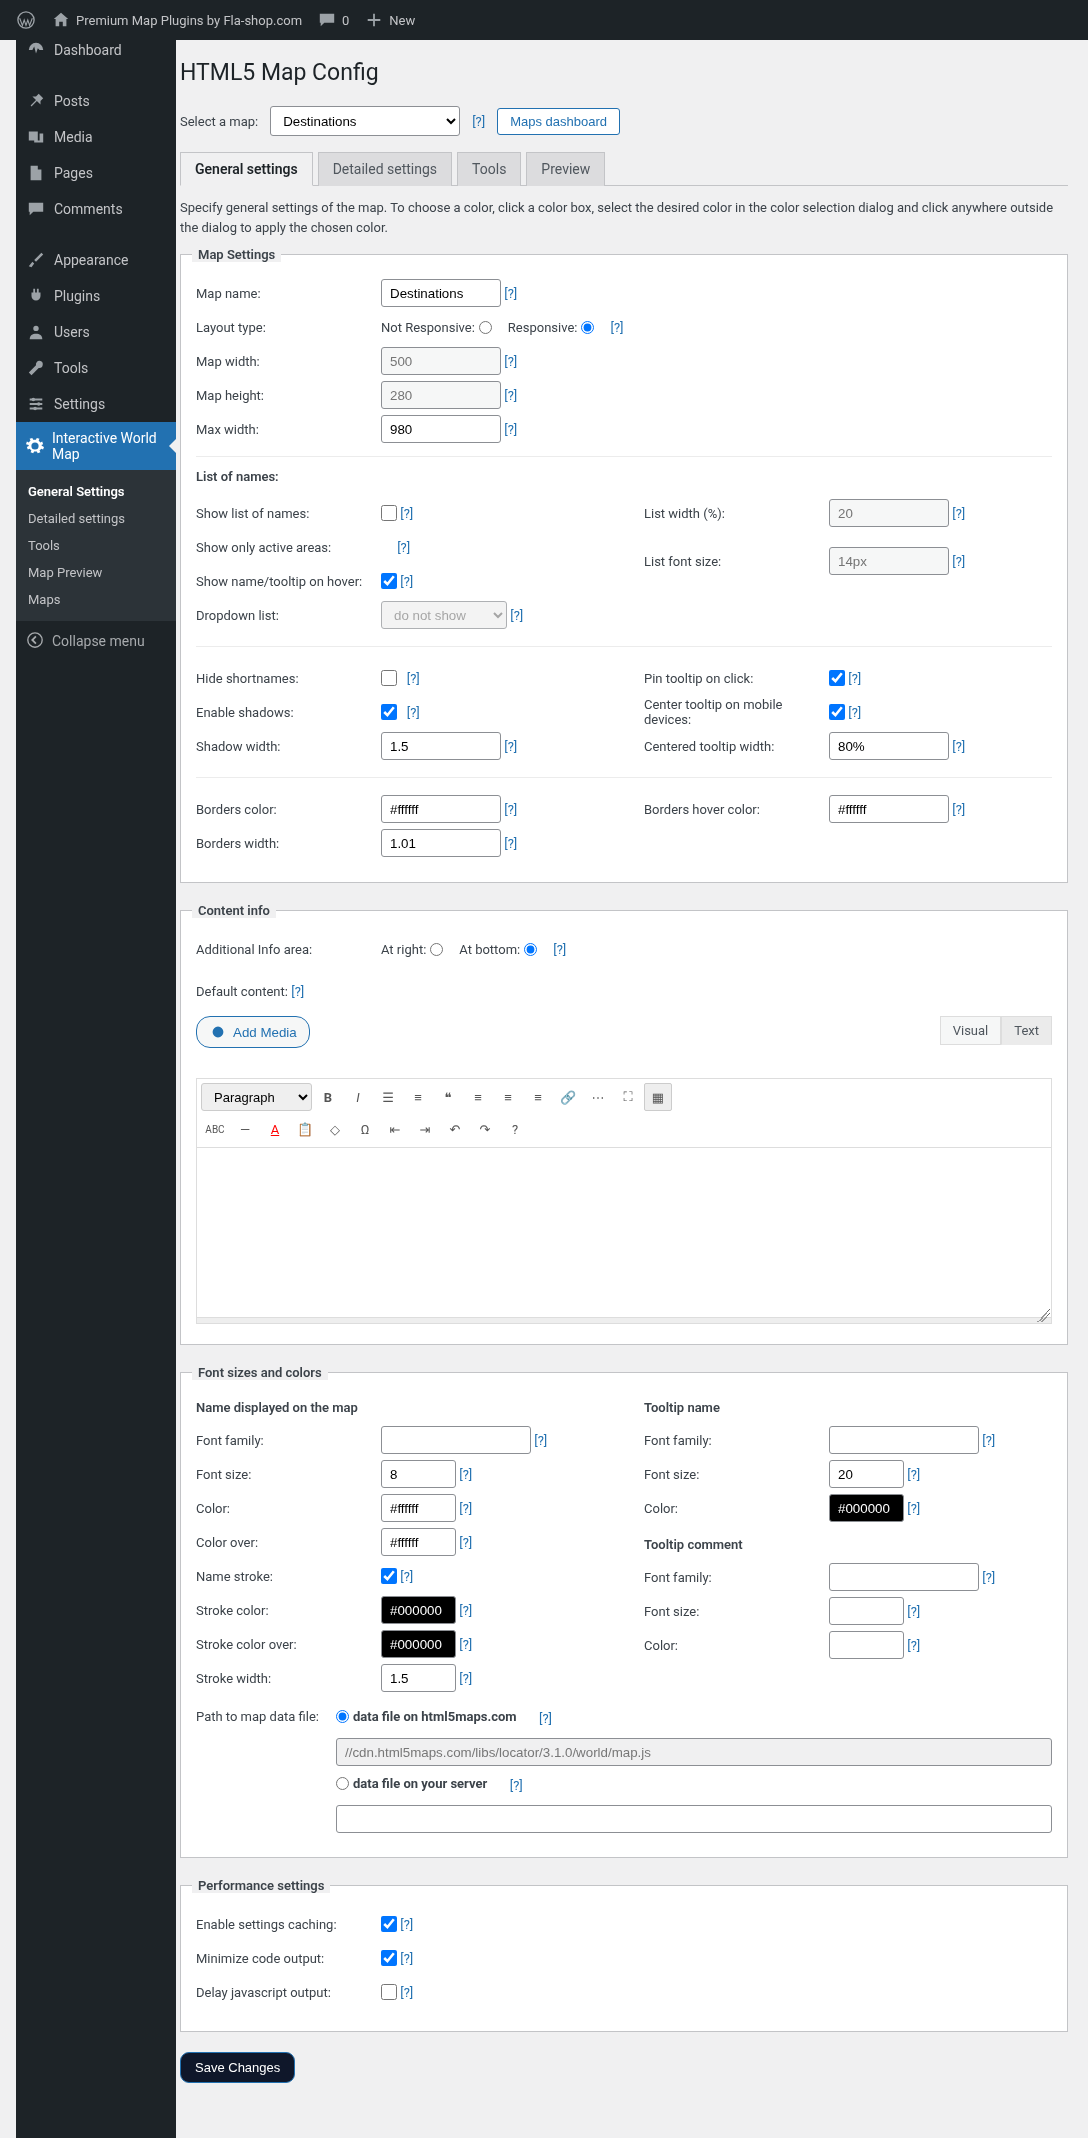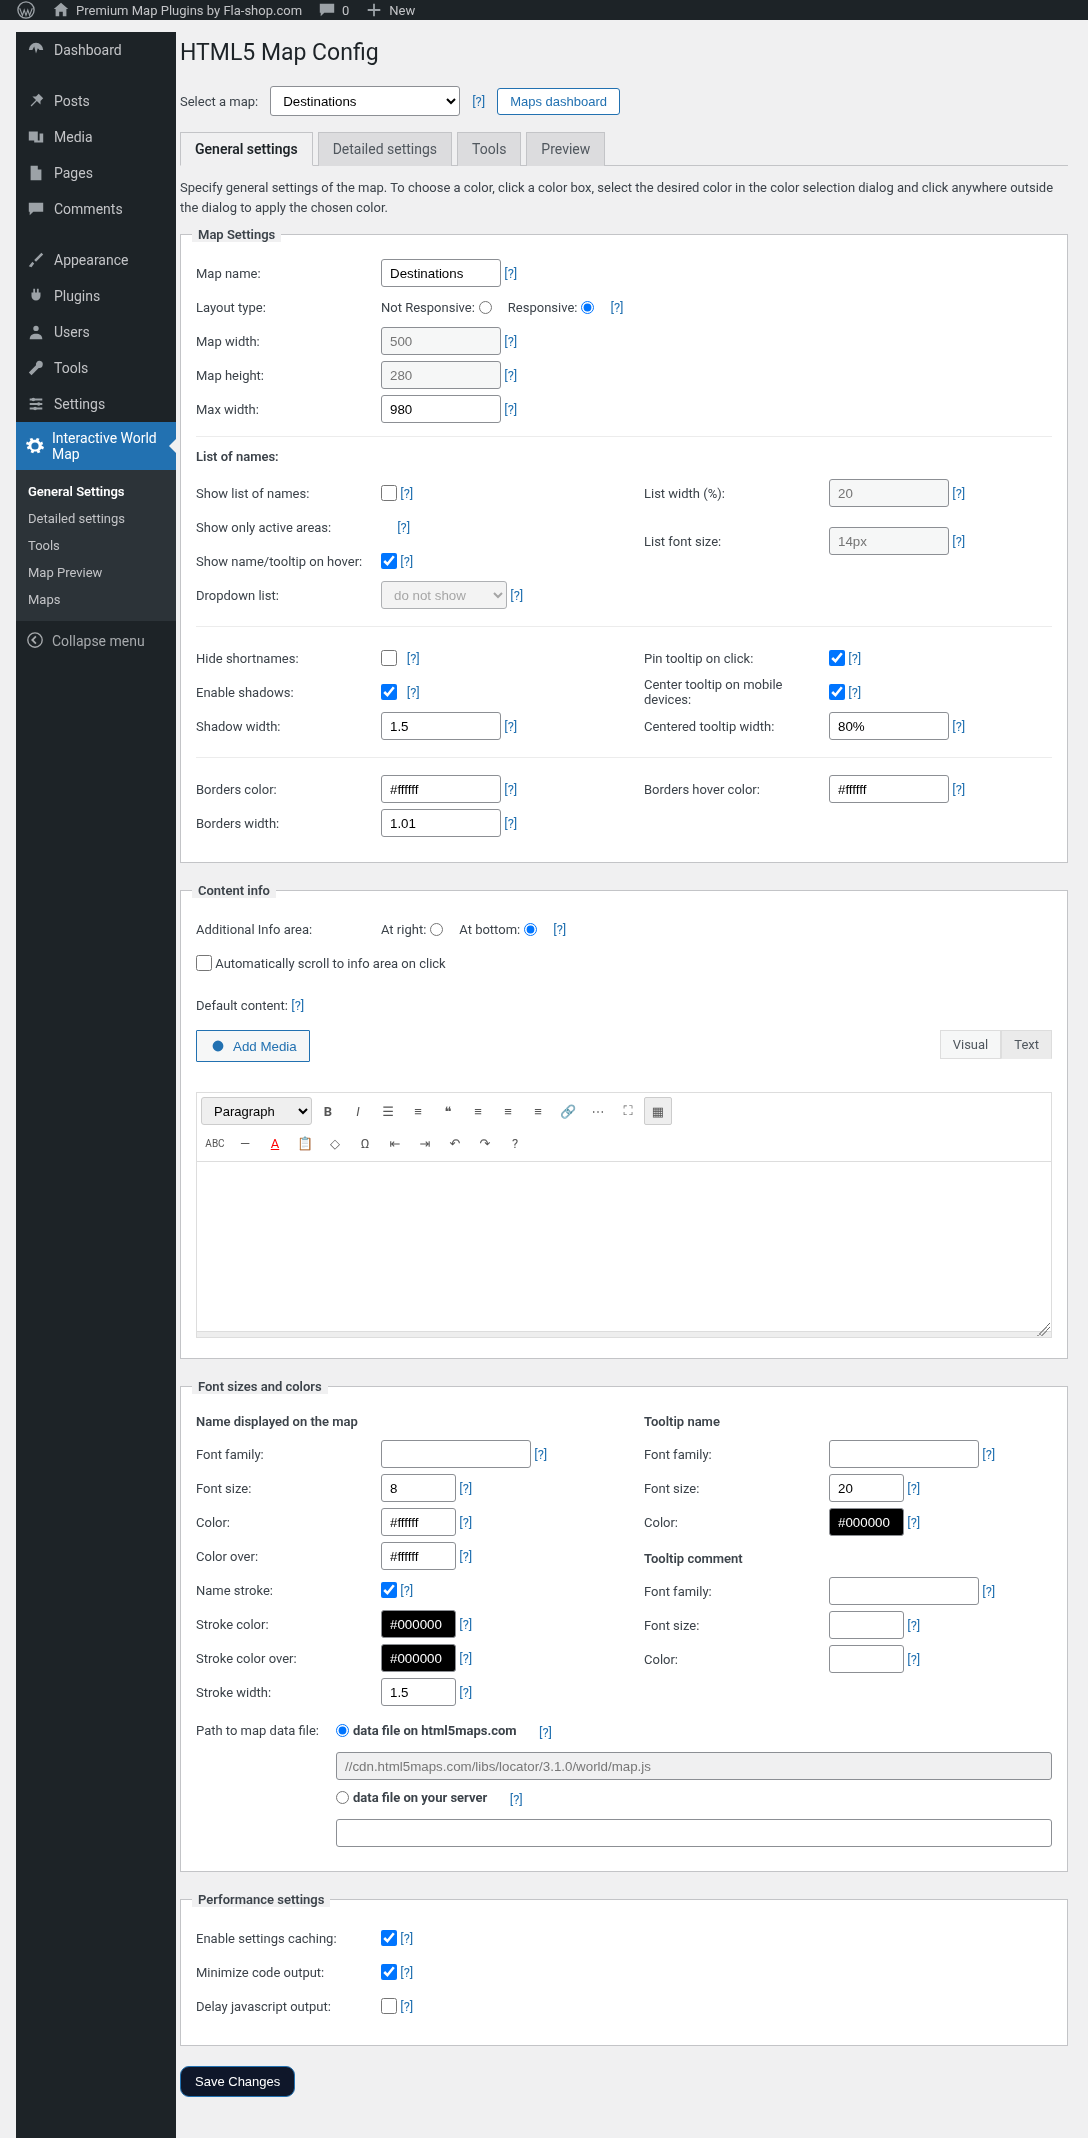--- a/index.html
+++ b/index.html
@@ -1,17 +1,17 @@
 <!DOCTYPE html>
 <html><head>
 <meta charset="utf-8">
 <style>
 * { box-sizing: border-box; margin: 0; padding: 0; }
 body { font-family: -apple-system, BlinkMacSystemFont, "Segoe UI", Roboto, sans-serif; font-size: 13px; color: #3c434a; background: #f0f0f1; }
-#adminbar { background: #1d2327; color: #c3c4c7; height: 20px; display: flex; align-items: center; padding: 0 8px; font-size: 13px; }
+#adminbar { background: #1d2327; color: #c3c4c7; height: 40px; display: flex; align-items: center; padding: 0 8px; font-size: 13px; }
 #adminbar .item { display: flex; align-items: center; gap: 6px; padding: 0 8px; height: 32px; cursor: pointer; }
 #adminbar .wp-logo { width: 20px; height: 20px; display: flex; align-items: center; justify-content: center; }
 #sidebar { position: absolute; top: 32px; left: 16px; width: 160px; background: #1d2327; color: #c3c4c7; height: calc(100% - 32px); min-height: 2106px; font-size: 14px; }
 #sidebar .menu-item { display: flex; align-items: center; gap: 8px; padding: 8px 10px; cursor: pointer; }
 #sidebar .menu-item.sep { height: 5px; padding: 0; margin: 5px 0; }
 #sidebar .menu-item .ico { width: 20px; height: 20px; display: flex; align-items: center; justify-content: center; fill: #9ca2a7; color: #9ca2a7; }
 #sidebar .menu-item.current { background: #2271b1; color: #fff; position: relative; }
 #sidebar .menu-item.current .ico { fill: #fff; color: #fff; }
 #sidebar .menu-item.current::after { content: ""; position: absolute; right: -1px; top: 50%; transform: translateY(-50%); border: 8px solid transparent; border-right-color: #f0f0f1; }
 #sidebar .submenu { background: #2c3338; padding: 8px 0; }
@@ -37,21 +37,21 @@
 .row input[type=text]:disabled { background: #f6f7f7; color: #8c8f94; }
 .row input[type=text].w120 { width: 120px; }
 .row input[type=text].w75 { width: 75px; }
 .row input[type=text].swatch-dark { background: #000; color: #fff; }
 .row select { height: 28px; border: 1px solid #8c8f94; border-radius: 3px; padding: 0 24px 0 8px; min-width: 120px; }
 .row input[type=checkbox] { width: 16px; height: 16px; }
 .cols { display: flex; gap: 40px; }
 .cols .col { flex: 1; }
 .hr { border-top: 1px solid #ececec; margin: 12px 0; }
 .subhead { font-weight: 600; margin: 8px 0 10px 0; }
-.media-btn { border: 1px solid #2271b1; color: #2271b1; background: #f6f7f7; padding: 6px 12px; border-radius: 1px; display: inline-flex; align-items: center; gap: 6px; cursor: pointer; }
+.media-btn { border: 1px solid #2271b1; color: #2271b1; background: #f6f7f7; padding: 6px 12px; border-radius: 14px; display: inline-flex; align-items: center; gap: 6px; cursor: pointer; }
 .editor-tabs { float: right; }
 .editor-tabs .etab { display: inline-block; padding: 6px 12px; border: 1px solid #ddd; background: #f6f7f7; cursor: pointer; font-size: 13px; color: #50575e; }
 .editor-tabs .etab.active { background: #ebebeb; border-bottom-color: #ebebeb; }
 .editor-toolbar { border: 1px solid #ddd; background: #fff; padding: 4px; display: flex; align-items: center; gap: 2px; flex-wrap: wrap; margin-top: 30px; }
 .editor-toolbar select { height: 28px; border: 1px solid #ccc; border-radius: 3px; padding: 0 20px 0 8px; font-size:13px; }
 .editor-toolbar .tbtn { width: 28px; height: 28px; display: flex; align-items: center; justify-content: center; cursor: pointer; color: #555; border-radius: 2px; }
 .editor-body { border: 1px solid #ddd; border-top: none; height: 170px; background: #fff; resize: vertical; overflow: auto; }
 .editor-body-resize { height: 6px; background: #eee; border: 1px solid #ddd; border-top: none; cursor: ns-resize; position: relative; }
 .editor-body-resize::after { content: ""; position: absolute; right: 4px; bottom: 1px; width: 10px; height: 10px; background: linear-gradient(135deg, transparent 50%, #999 50%, #999 60%, transparent 60%, transparent 70%, #999 70%, #999 80%, transparent 80%); }
 input.full-url { width: 100%; height: 30px; border: 1px solid #8c8f94; border-radius: 3px; padding: 0 8px; margin-top:12px;}
@@ -297,21 +297,20 @@
       <span class="radio-wrap">
           <span>At right:</span> 
           <input type="radio" name="infoarea" style="">
         </span>
       <span class="radio-wrap">
           <span>At bottom:</span> 
           <input type="radio" name="infoarea" checked="" style="">
         </span>
       <span class="help">[?]</span>
     </div>
-    <div class="row"><input type="checkbox" style=""> &nbsp;<span>Automatically scroll to info area on click</span></div>
     <div class="row" style="margin-top:12px"><span>Default content:</span> &nbsp;<span class="help">[?]</span></div>
 
     <div style="margin-top:10px">
       <button class="media-btn">
           <svg viewBox="0 0 20 20" fill="#2271b1">
             <path d="M10 4a6 6 0 100 12 6 6 0 000-12zm0 2v4h4"></path>
           </svg>
           <span>Add Media</span>
         </button>
       <div class="editor-tabs">

